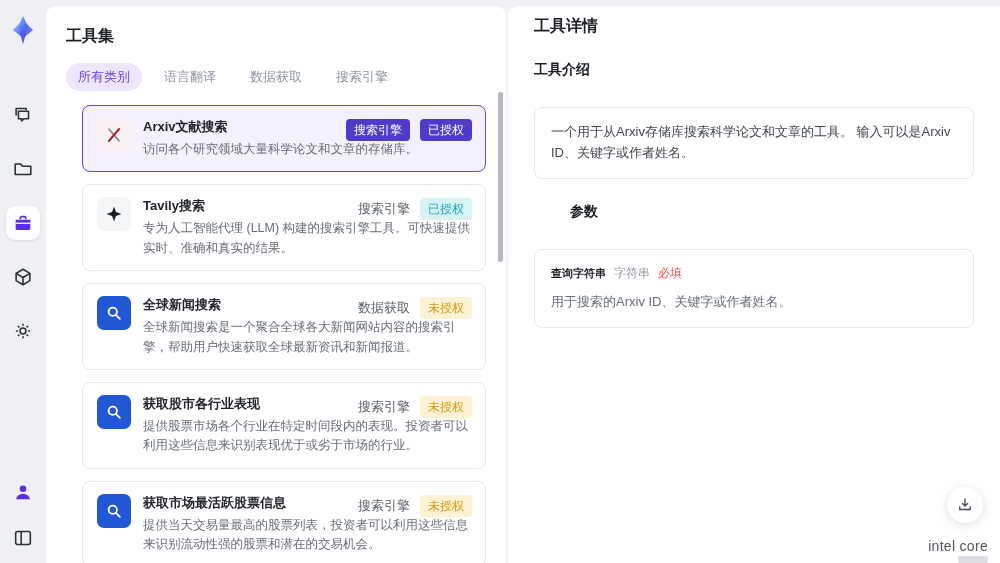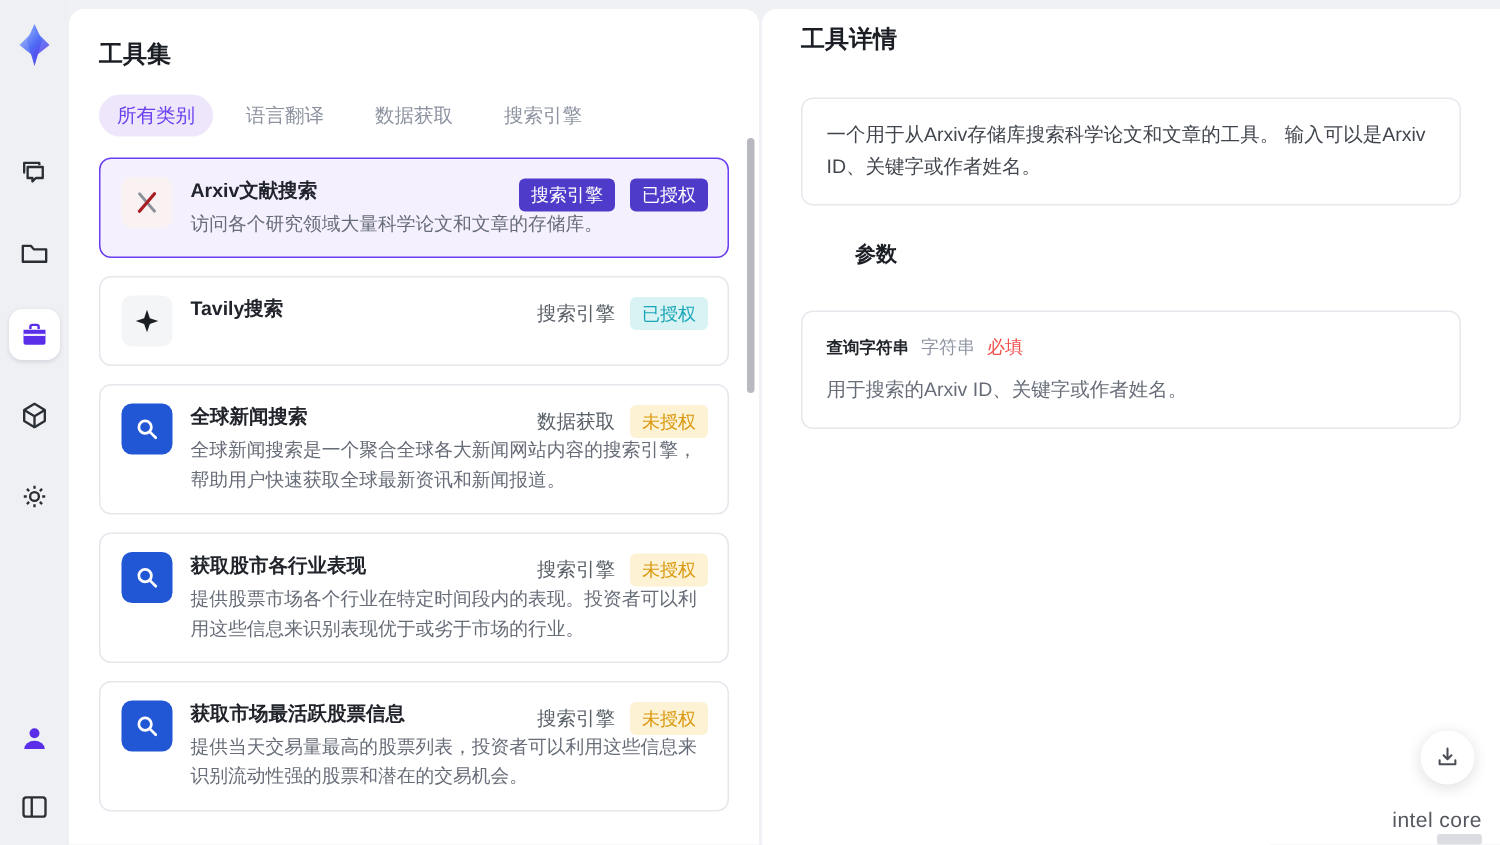--- a/index.html
+++ b/index.html
@@ -26,21 +26,21 @@
   .page-title { font-size:16px; font-weight:bold; color:#1b1f25; }
 
   
   .tabs { display:flex; align-items:flex-end; gap:10px; margin-top:16px; }
   .tab { font-size:13px; color:#8d93a0; padding:5px 12px; border-radius:14px; cursor:pointer; white-space:nowrap; }
   .tab.active { background:var(--accent-soft,#eee7fb); color:var(--accent,#6b3ff0); }
 
   
   .tool-list { margin-top:14px; display:flex; flex-direction:column; gap:12px; }
   .tool-card { position:relative; border:1px solid #e6e7ec; border-radius:8px;
-    background:#ffffff; padding:12px 14px; display:flex; gap:12px; cursor:pointer; }
+    background:#ffffff; padding:12px 14px; display:flex; gap:12px; cursor:pointer;margin-left:16px; }
   .tool-card.selected { border:1.5px solid var(--accent,#6b3ff0); background:#f5f0fe; }
   .tool-ico { flex:0 0 34px; width:34px; height:34px; border-radius:7px;
     display:flex; align-items:center; justify-content:center; background:#f4f5f7; }
   .tool-ico.blue { background:var(--tool-blue,#2156d4); }
   .tool-body { flex:1; min-width:0; }
   .tool-name { font-size:13px; font-weight:bold; color:#21242b; line-height:18px; }
   .tool-desc { font-size:12.5px; color:#676d78; line-height:1.55; margin-top:4px; }
   .tool-badges { position:absolute; top:13px; right:13px; display:flex; align-items:center; gap:10px; }
   .cat-text { font-size:13px; color:#596068; }
   .chip { font-size:12px; line-height:1; padding:5px 8px; border-radius:4px; white-space:nowrap; }
@@ -181,20 +181,21 @@
         </div>
       </div>
       <div class="tool-card">
         <div class="tool-ico" style="background: rgb(244, 245, 247);">
           <svg viewBox="0 0 24 24" width="20" height="20">
             <path d="M12 3 L14.3 9.7 L21 12 L14.3 14.3 L12 21 L9.7 14.3 L3 12 L9.7 9.7 Z" fill="#1b1f24"></path>
           </svg>
         </div>
         <div class="tool-body">
           <div class="tool-name">Tavily搜索</div>
+          <div class="tool-desc">专为人工智能代理 (LLM) 构建的搜索引擎工具。可快速提供实时、准确和真实的结果。</div>
         </div>
         <div class="tool-badges">
           <span class="cat-text">搜索引擎</span>
           <span class="chip chip-teal">已授权</span>
         </div>
       </div>
       <div class="tool-card">
         <div class="tool-ico blue">
           <svg viewBox="0 0 24 24" width="20" height="20" fill="none" stroke="#ffffff" stroke-width="2.2" stroke-linecap="round">
             <circle cx="10.5" cy="10.5" r="5"></circle>
@@ -241,20 +242,21 @@
           <span class="cat-text">搜索引擎</span>
           <span class="chip chip-amber">未授权</span>
         </div>
       </div>
     </div>
   <div class="list-scrollbar"></div>
 </div>
 
 <div class="panel panel-detail">
   <div class="detail-title">工具详情</div>
+  <div class="section-h intro-heading">工具介绍</div>
   <div class="detail-box">
     <span>一个用于从Arxiv存储库搜索科学论文和文章的工具。 输入可以是Arxiv ID、关键字或作者姓名。</span>
   </div>
   <div class="section-h params-heading">参数</div>
   <div class="detail-box">
     <div class="param-line">
       <span class="param-name">查询字符串</span>
       <span class="param-type">字符串</span>
       <span class="param-required">必填</span>
     </div>

